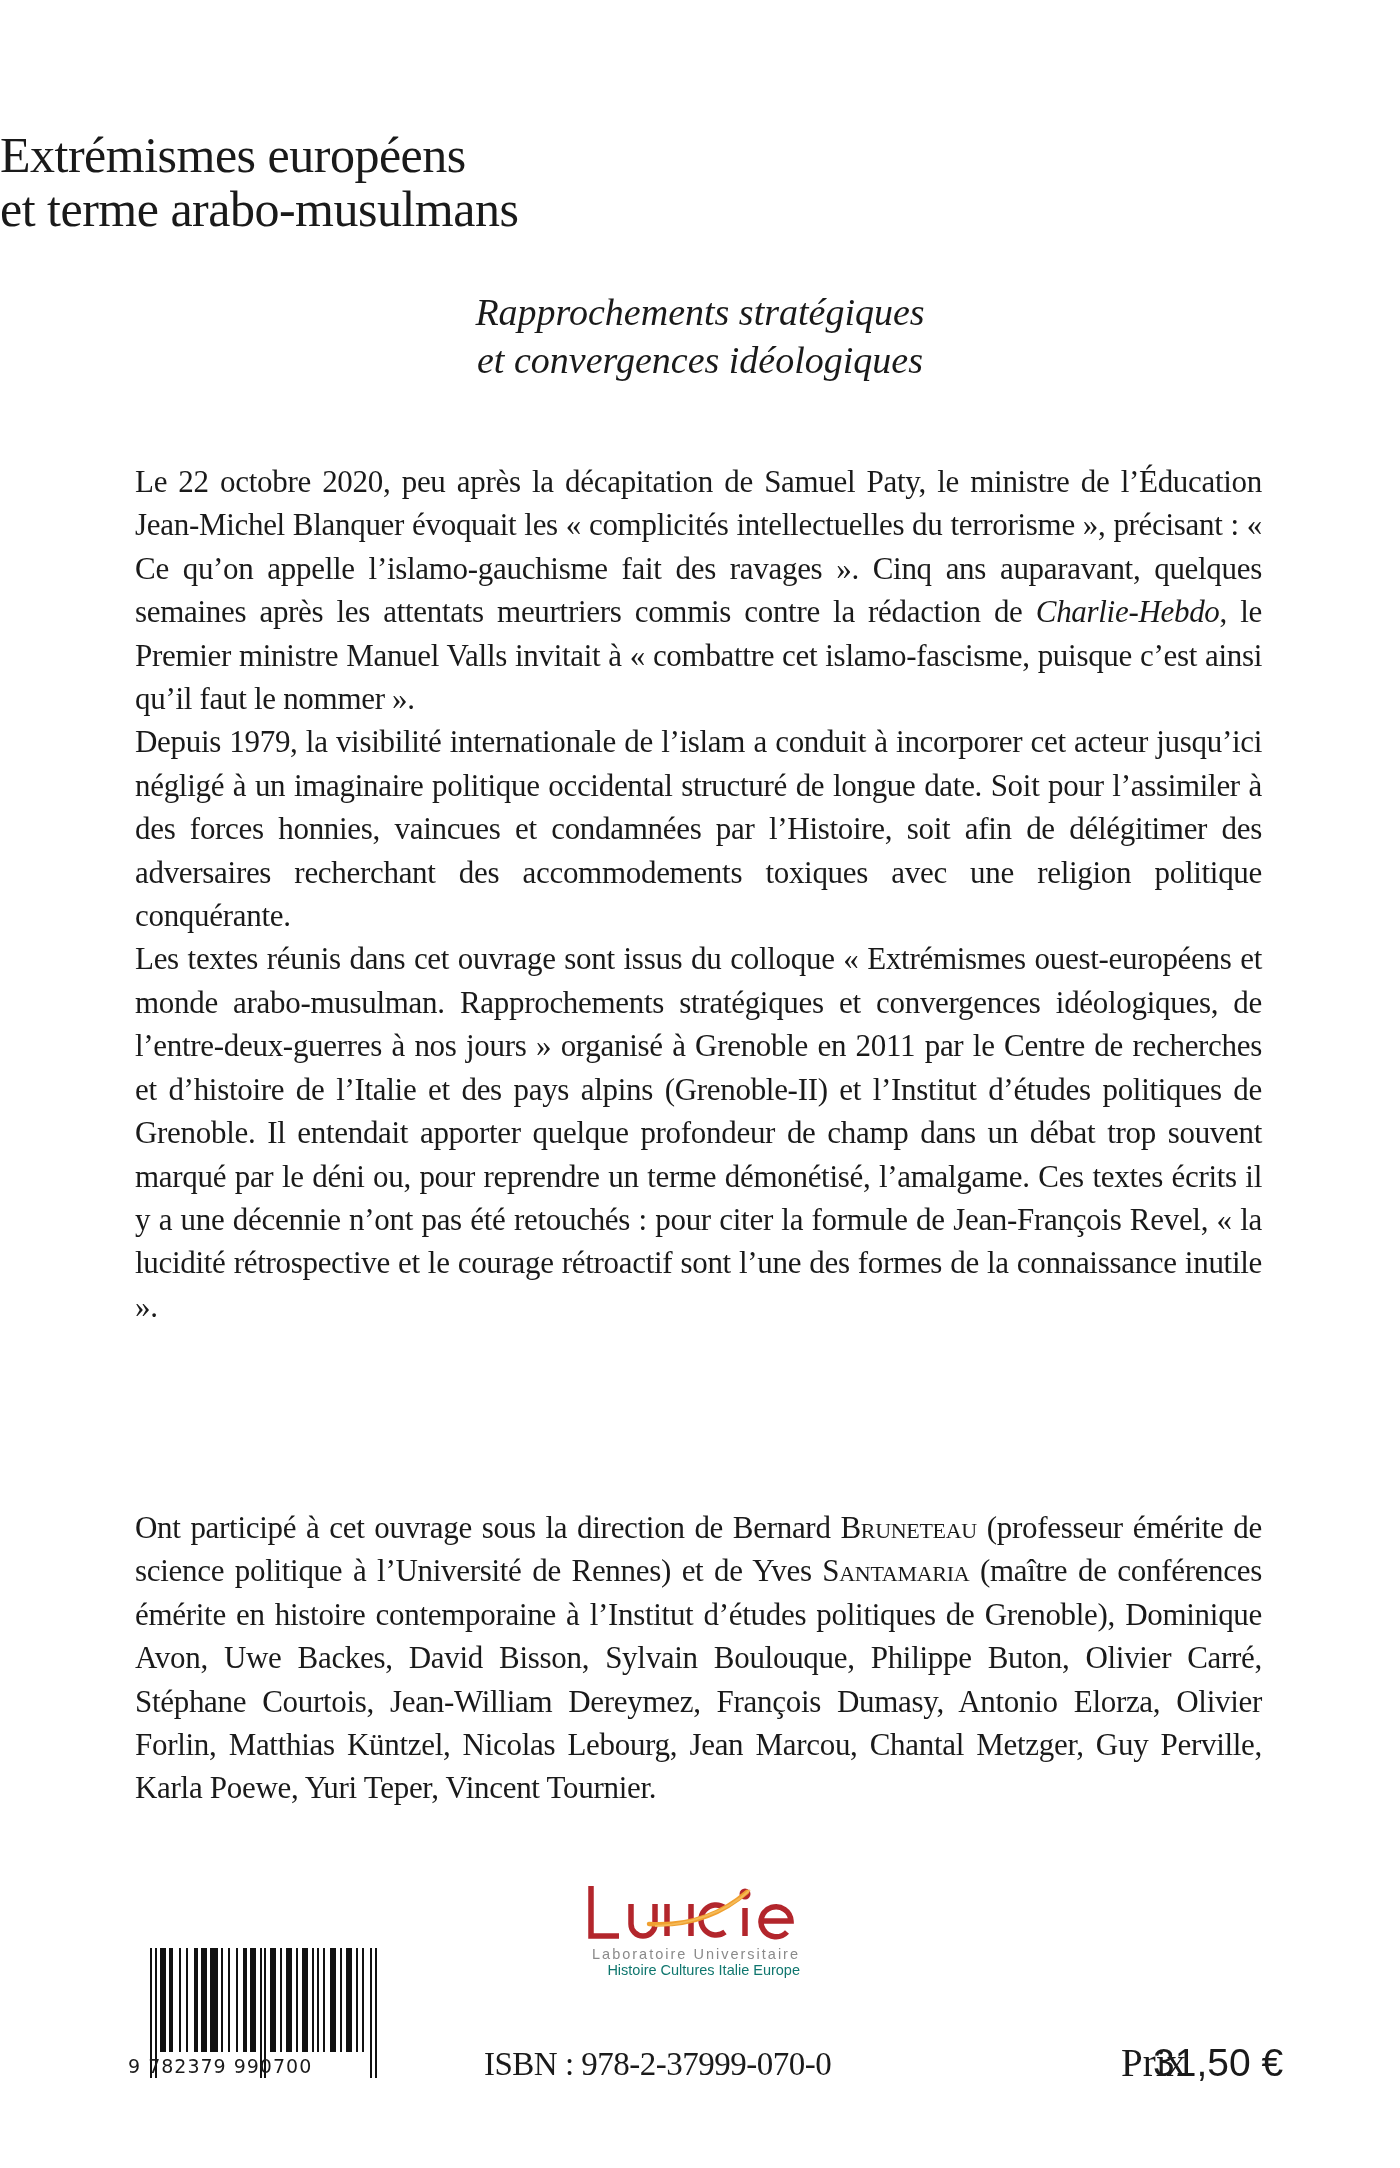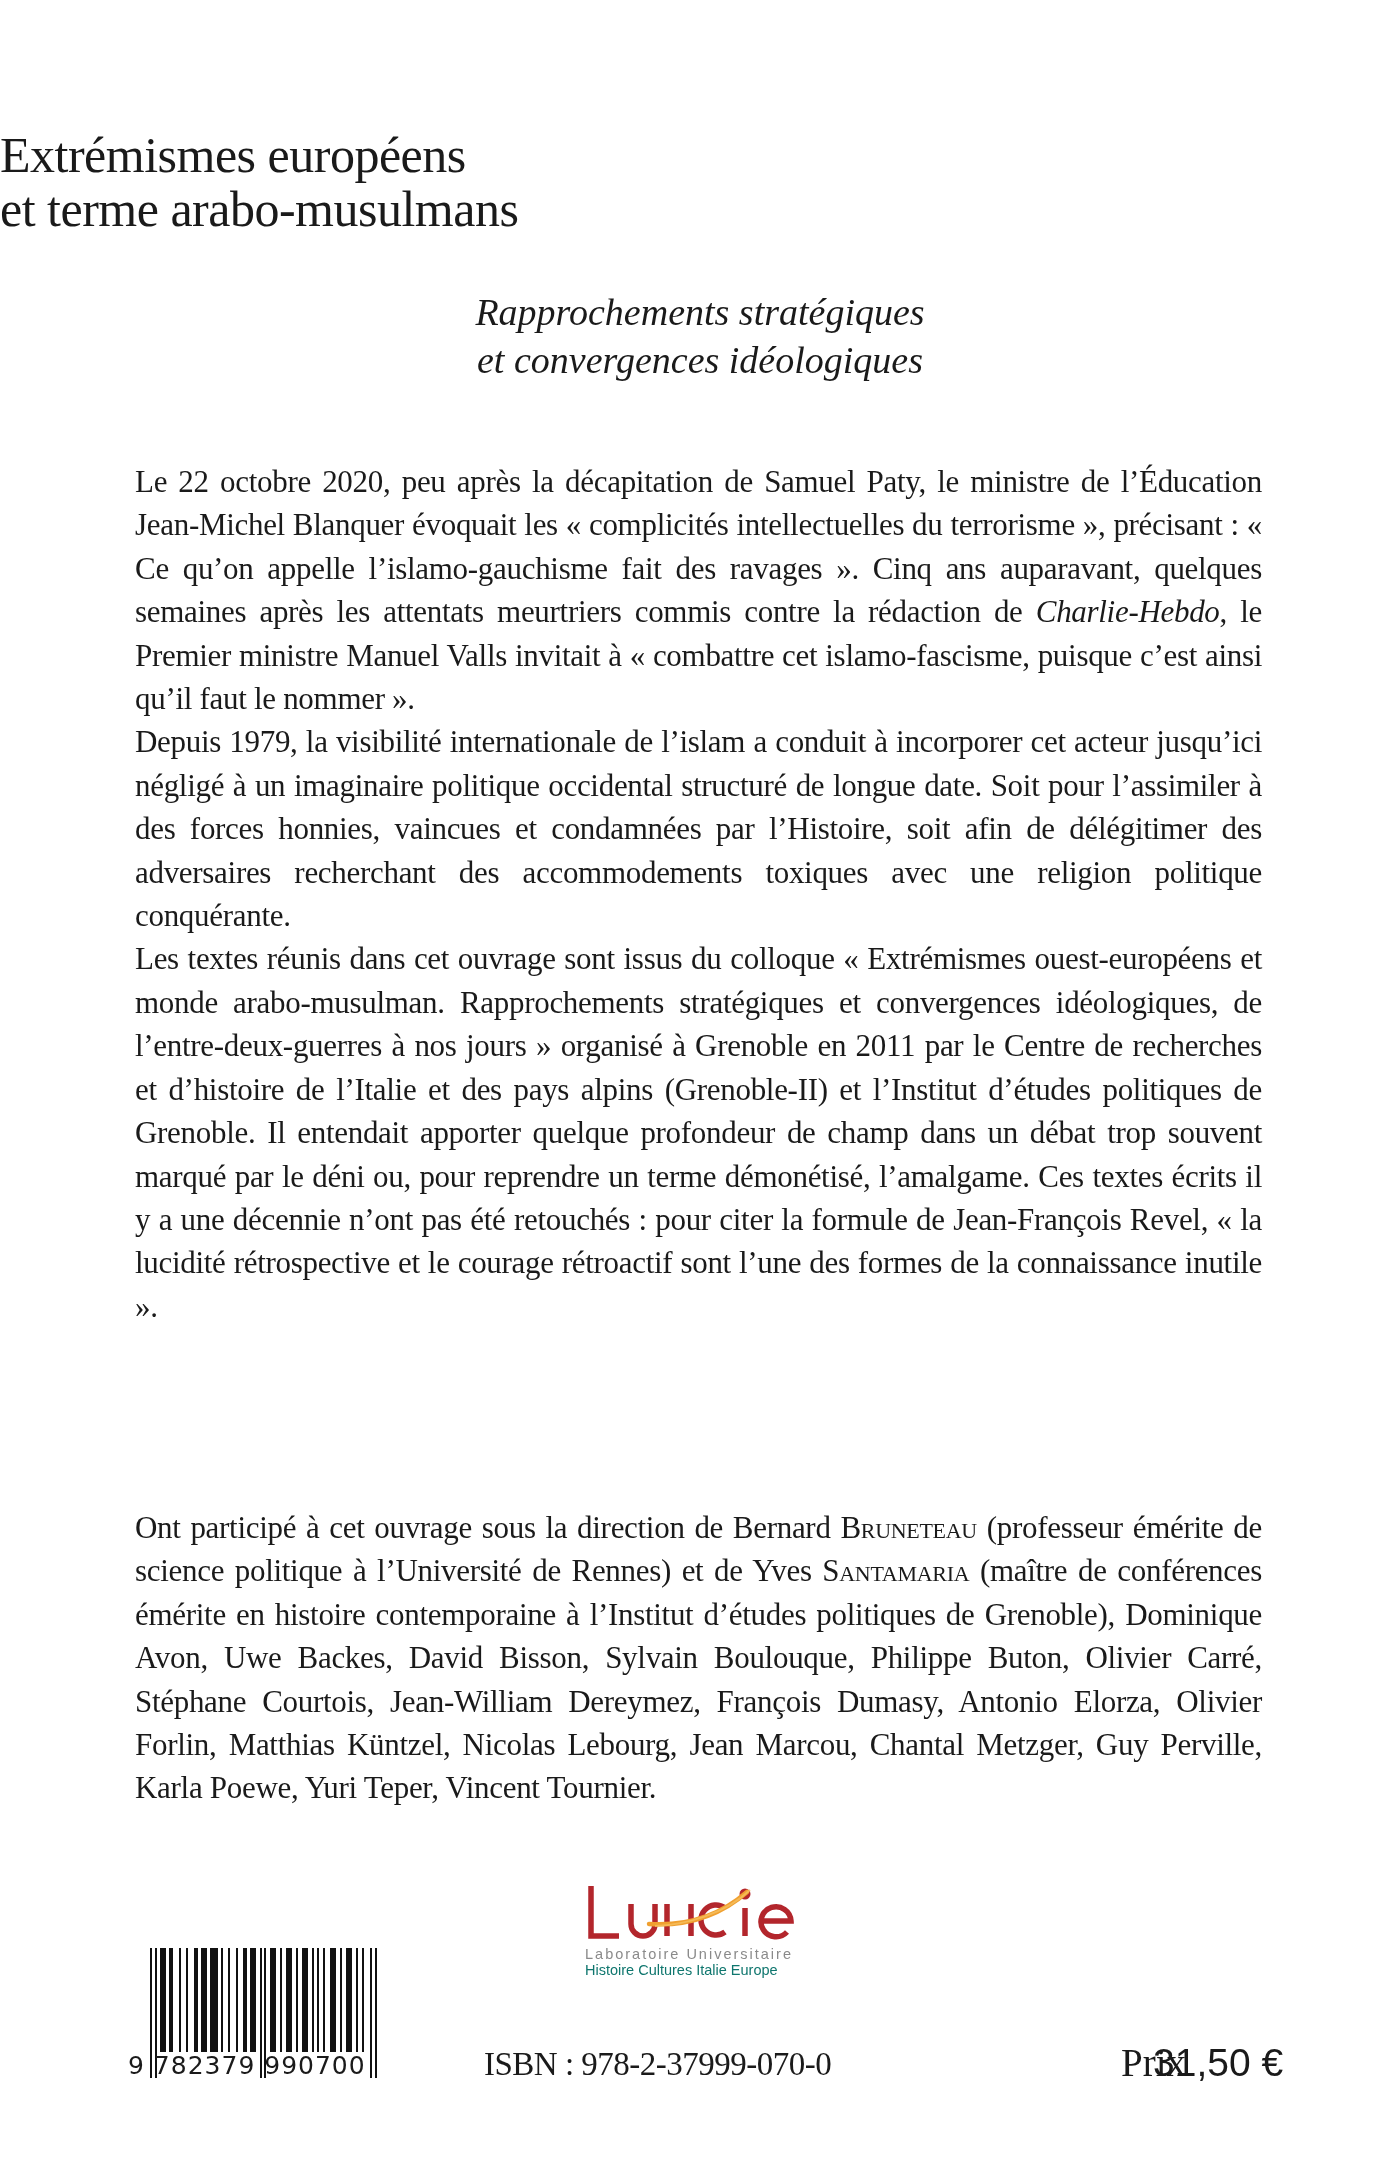--- a/index.html
+++ b/index.html
@@ -8,32 +8,32 @@
   .title { position: absolute; left: 0; width: 1400px; top: 128px; text-align: left;
            font-size: 50px; line-height: 54px; letter-spacing: -0.5px; }
   .subtitle { position: absolute; left: 0; width: 1400px; top: 288px; text-align: center;
               font-style: italic; font-size: 38px; line-height: 48px; }
   .body { position: absolute; left: 135px; width: 1127px; text-align: justify;
           font-size: 31px; line-height: 43.4px; letter-spacing: -0.3px; }
   .body p { margin: 0; text-align-last: left; }
   #blurb { top: 460px; }
   #contrib { top: 1506px; }
   .sc { font-variant: small-caps; }
-  .logo { position: absolute; left: 585px; top: 1880px; width: 215px; }
+  .logo { position: absolute; left: 585px; top: 1880px; width: 215px; text-align: right; }
   .logo-mark { position: relative; height: 62px; font-family: "DejaVu Sans", sans-serif; font-size: 62px;
                line-height: 62px; color: #b3262c; letter-spacing: 4px; font-weight: normal; }
   .logo-mark svg { position: absolute; left: 0; top: 0; }
   .logo-sub1 { font-family: "Liberation Sans", sans-serif; font-size: 14.5px; color: #8a8a8a;
                letter-spacing: 2px; line-height: 16px; margin-top: 4px; }
   .logo-sub2 { font-family: "Liberation Sans", sans-serif; font-size: 14.5px; color: #0f766e;
                line-height: 16px; }
   .barcode { position: absolute; left: 128px; top: 1948px; width: 256px; height: 136px; }
   .barcode-bars { position: absolute; left: 22px; top: 0; width: 228px; height: 130px; }
   .barcode-digits { position: absolute; left: 0; top: 104px; width: 256px; font-family: "DejaVu Sans", sans-serif;
-                    font-size: 25px; line-height: 28px; letter-spacing: 1px; white-space: pre; background: transparent; }
+                    font-size: 19px; line-height: 28px; letter-spacing: 1px; white-space: pre; background: transparent; }
   .isbn { position: absolute; left: 484px; top: 2044px; font-size: 33px; line-height: 40px; letter-spacing: -0.5px; }
   .price { position: absolute; left: 1121px; top: 2042px; font-size: 39px; line-height: 42px; white-space: nowrap; }
   .price .prix-label { font-family: "Liberation Serif", serif; }
   .price .prix-amount { font-family: "Liberation Sans", sans-serif; position: absolute; left: 32px; top: 0; }
 </style>
 </head>
 <body>
 
 <div>
 

